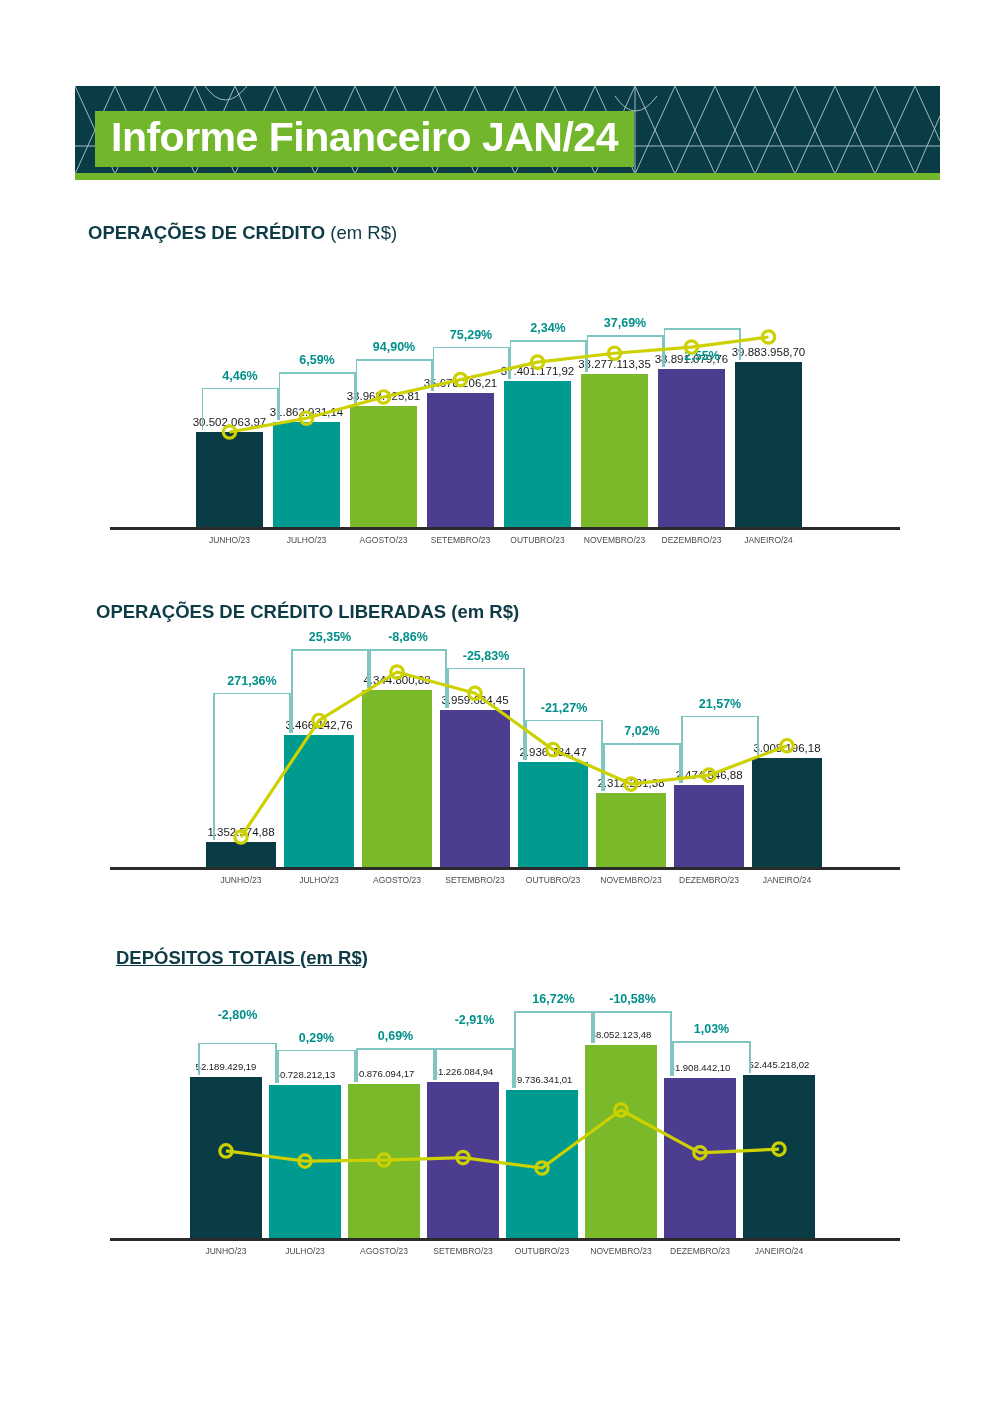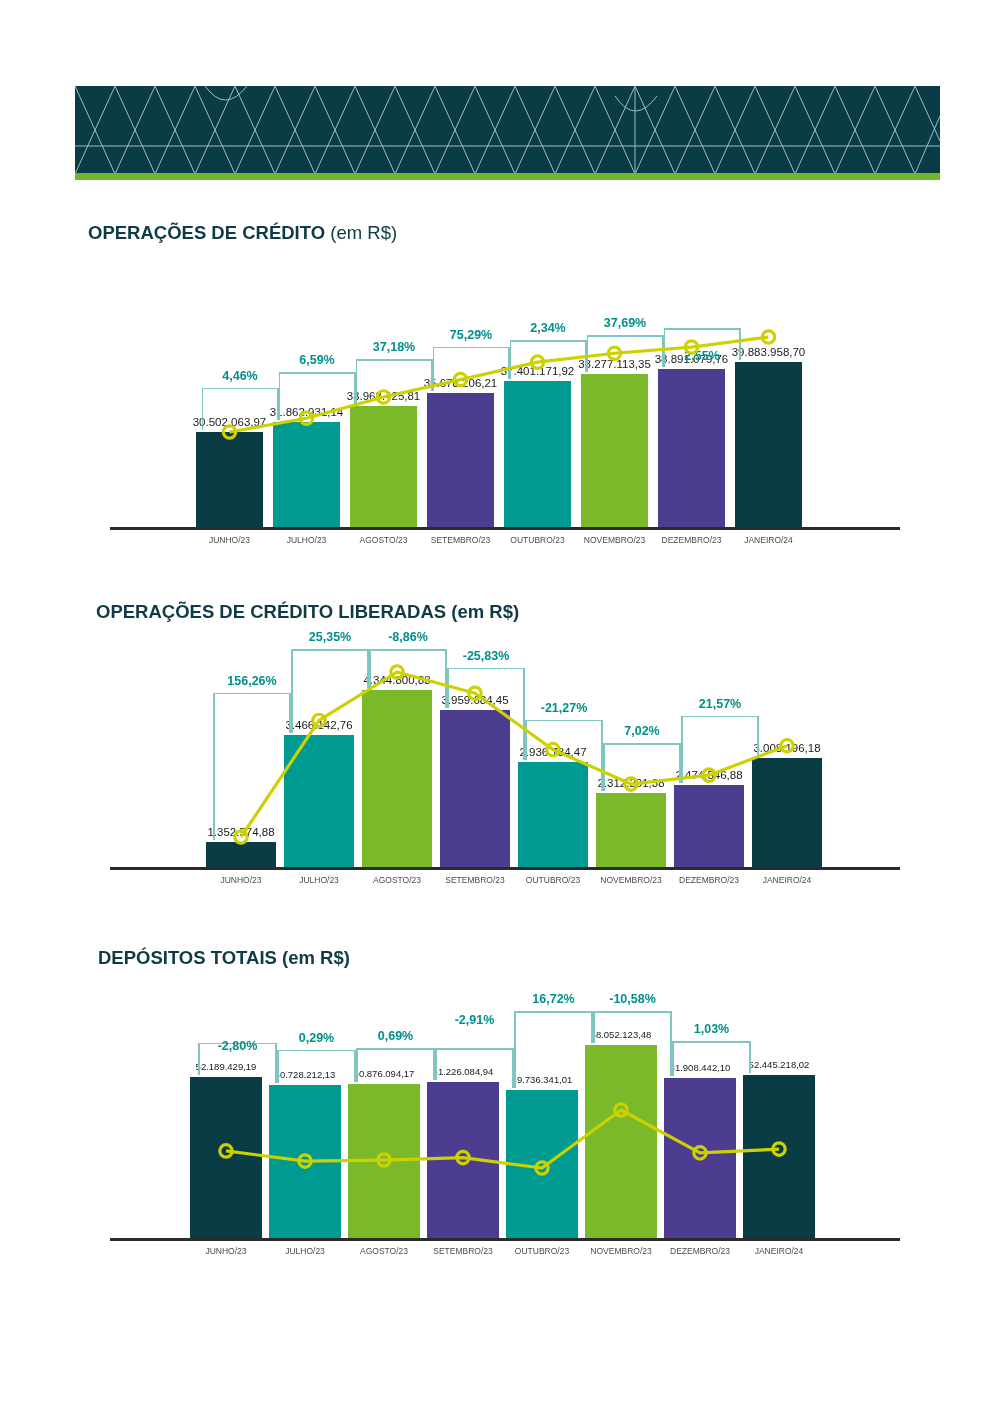--- a/index.html
+++ b/index.html
@@ -104,32 +104,35 @@
           <path d="M0 88 L40 0 L80 88 L120 0 L160 88 L200 0 L240 88 L280 0 L320 88 L360 0 L400 88 L440 0 L480 88 L520 0 L560 88 L600 0 L640 88 L680 0 L720 88 L760 0 L800 88 L840 0 L865 55"></path>
           <path d="M0 0 L40 88 L80 0 L120 88 L160 0 L200 88 L240 0 L280 88 L320 0 L360 88 L400 0 L440 88 L480 0 L520 88 L560 0 L600 88 L640 0 L680 88 L720 0 L760 88 L800 0 L840 88 L865 30"></path>
           <path d="M0 60 L865 60"></path>
           <path d="M560 0 L560 88"></path>
           <path d="M130 0 Q150 28 172 0"></path>
           <path d="M540 10 Q560 40 582 10"></path>
           <path d="M960 0"></path>
         </g>
       </svg>
     </div>
+    <div class="title-chip">
+      <span>Informe Financeiro JAN/24</span>
+    </div>
     <div class="header-band"></div>
   </div>
 
   <div class="sec-title" style="left:88px; top:222px;">
     <span>OPERAÇÕES DE CRÉDITO</span><span class="light"> (em R$)</span>
   </div>
 
   <div class="sec-title" style="left:96px; top:601px;">
     <span>OPERAÇÕES DE CRÉDITO LIBERADAS (em R$)</span>
   </div>
 
-  <div class="sec-title" style="left:98px; top:947px;">
+  <div class="sec-title" style="left:116px; top:947px;text-decoration:underline;">
     <span>DEPÓSITOS TOTAIS (em R$)</span>
   </div>
 
   <div class="chart" id="chart0" style="left:0px; top:265px; width:1000px; height:285px;">
       <div class="axis" style="left: 110px; top: 262px; width: 790px;"></div>
       <div class="bar" style="left: 196px; width: 67px; top: 167px; height: 95px; background: rgb(10, 60, 69);"></div>
       <div class="vlabel big" style="left: 229.5px; top: 151px;">30.502.063,97</div>
       <div class="mlabel" style="left: 229.5px; top: 270px;">JUNHO/23</div>
       <div class="bar" style="left: 273px; width: 67px; top: 156.846px; height: 105.154px; background: rgb(0, 155, 144);"></div>
       <div class="vlabel big" style="left: 306.5px; top: 140.846px;">31.862.931,14</div>
@@ -162,21 +165,21 @@
         <div class="h"></div>
         <div class="l" style="height: 47.6722px;"></div>
         <div class="r" style="height: 32px;"></div>
       </div>
       <div class="pct" style="left: 317px; top: 88.1742px;">6,59%</div>
       <div class="bracket" style="left: 355.5px; top: 94.3799px; width: 77px; height: 1px;">
         <div class="h"></div>
         <div class="l" style="height: 44.7943px;"></div>
         <div class="r" style="height: 32px;"></div>
       </div>
-      <div class="pct" style="left: 394px; top: 75.3799px;">37,18%</div>
+      <div class="pct" style="left: 394px; top: 75.3799px;">94,90%</div>
       <div class="bracket" style="left: 432.5px; top: 81.5245px; width: 77px; height: 1px;">
         <div class="h"></div>
         <div class="l" style="height: 44.8554px;"></div>
         <div class="r" style="height: 32px;"></div>
       </div>
       <div class="pct" style="left: 471px; top: 62.5245px;">75,29%</div>
       <div class="bracket" style="left: 509.5px; top: 74.989px; width: 77px; height: 1px;">
         <div class="h"></div>
         <div class="l" style="height: 38.5356px;"></div>
         <div class="r" style="height: 32px;"></div>
@@ -231,21 +234,21 @@
       <div class="vlabel big" style="left: 709px; top: 124.006px;">2.474.546,88</div>
       <div class="mlabel" style="left: 709px; top: 230px;">DEZEMBRO/23</div>
       <div class="bar" style="left: 752px; width: 70px; top: 112.897px; height: 109.103px; background: rgb(10, 60, 69);"></div>
       <div class="vlabel big" style="left: 787px; top: 96.8972px;">3.008.196,18</div>
       <div class="mlabel" style="left: 787px; top: 230px;">JANEIRO/24</div>
       <div class="bracket" style="left: 213px; top: 47.6343px; width: 78px; height: 1px;">
         <div class="h"></div>
         <div class="l" style="height: 147.366px;"></div>
         <div class="r" style="height: 40px;"></div>
       </div>
-      <div class="pct" style="left: 252px; top: 28.6343px;">156,26%</div>
+      <div class="pct" style="left: 252px; top: 28.6343px;">271,36%</div>
       <div class="bracket" style="left: 291px; top: 4px; width: 78px; height: 1px;">
         <div class="h"></div>
         <div class="l" style="height: 83.6343px;"></div>
         <div class="r" style="height: 39px;"></div>
       </div>
       <div class="pct" style="left: 330px; top: -15px;">25,35%</div>
       <div class="bracket" style="left: 369px; top: 4px; width: 78px; height: 1px;">
         <div class="h"></div>
         <div class="l" style="height: 39px;"></div>
         <div class="r" style="height: 58.5633px;"></div>
@@ -312,21 +315,21 @@
       <div class="vlabel" style="left: 700px; top: 77.2459px;">51.908.442,10</div>
       <div class="mlabel" style="left: 700px; top: 261px;">DEZEMBRO/23</div>
       <div class="bar" style="left: 743px; width: 72px; top: 90.3412px; height: 162.659px; background: rgb(10, 60, 69);"></div>
       <div class="vlabel" style="left: 779px; top: 74.3412px;">52.445.218,02</div>
       <div class="mlabel" style="left: 779px; top: 261px;">JANEIRO/24</div>
       <div class="bracket" style="left: 198px; top: 57.7254px; width: 79px; height: 1px;">
         <div class="h"></div>
         <div class="l" style="height: 32px;"></div>
         <div class="r" style="height: 39.9072px;"></div>
       </div>
-      <div class="pct" style="left: 237.5px; top: 54px;">-2,80%</div>
+      <div class="pct" style="left: 237.5px; top: 23px;">-2,80%</div>
       <div class="bracket" style="left: 277px; top: 64.8323px; width: 79px; height: 1px;">
         <div class="h"></div>
         <div class="l" style="height: 32.8002px;"></div>
         <div class="r" style="height: 32px;"></div>
       </div>
       <div class="pct" style="left: 316.5px; top: 45.8323px;">0,29%</div>
       <div class="bracket" style="left: 356px; top: 62.9384px; width: 79px; height: 1px;">
         <div class="h"></div>
         <div class="l" style="height: 33.8939px;"></div>
         <div class="r" style="height: 32px;"></div>

